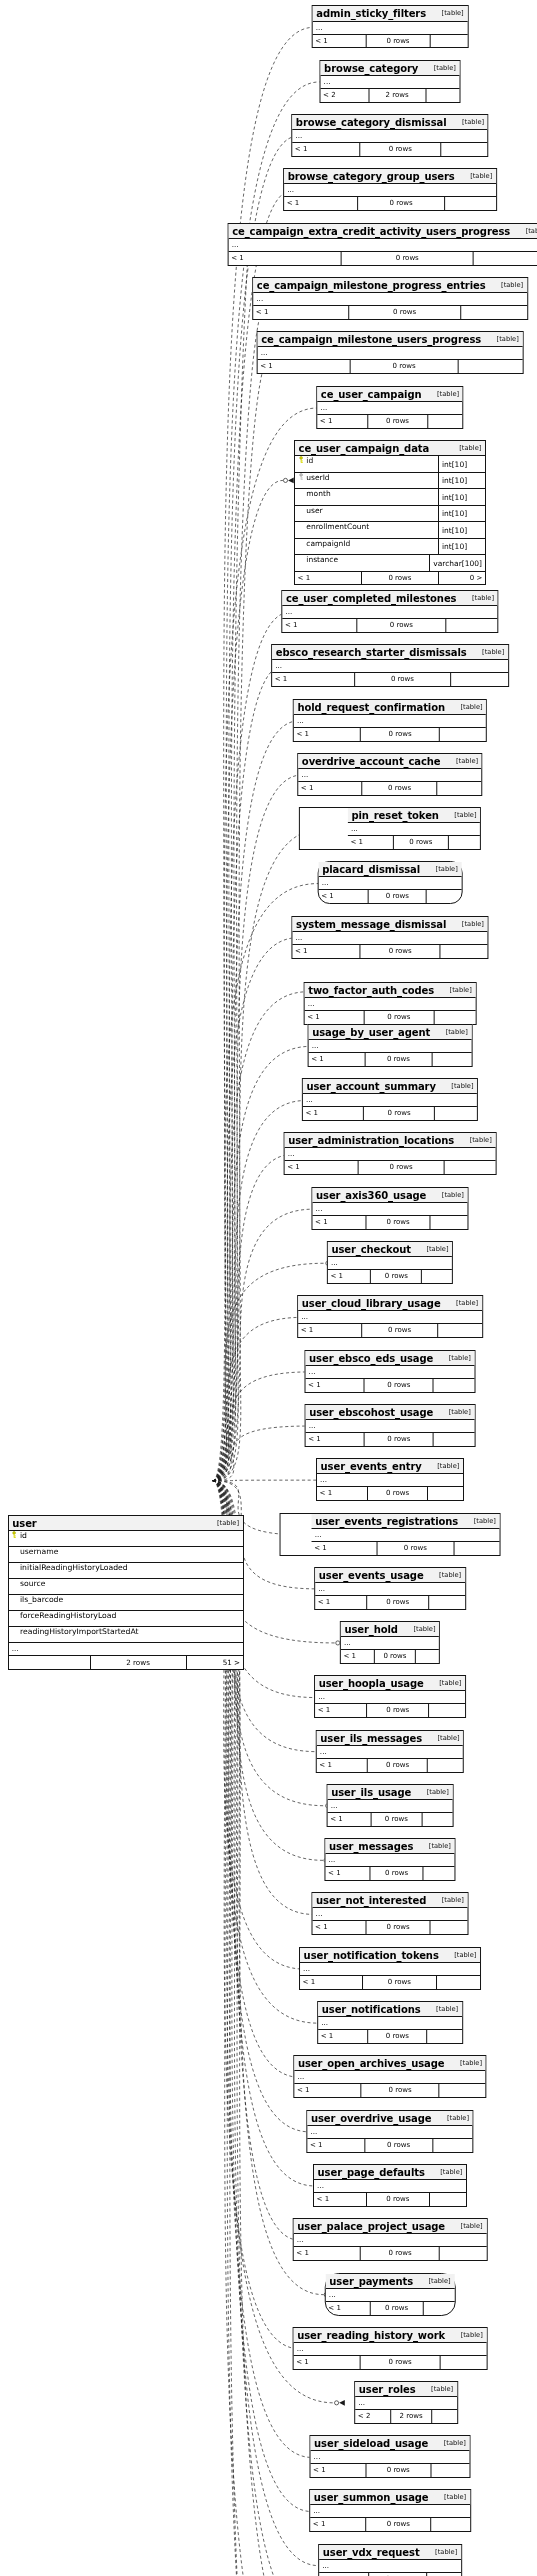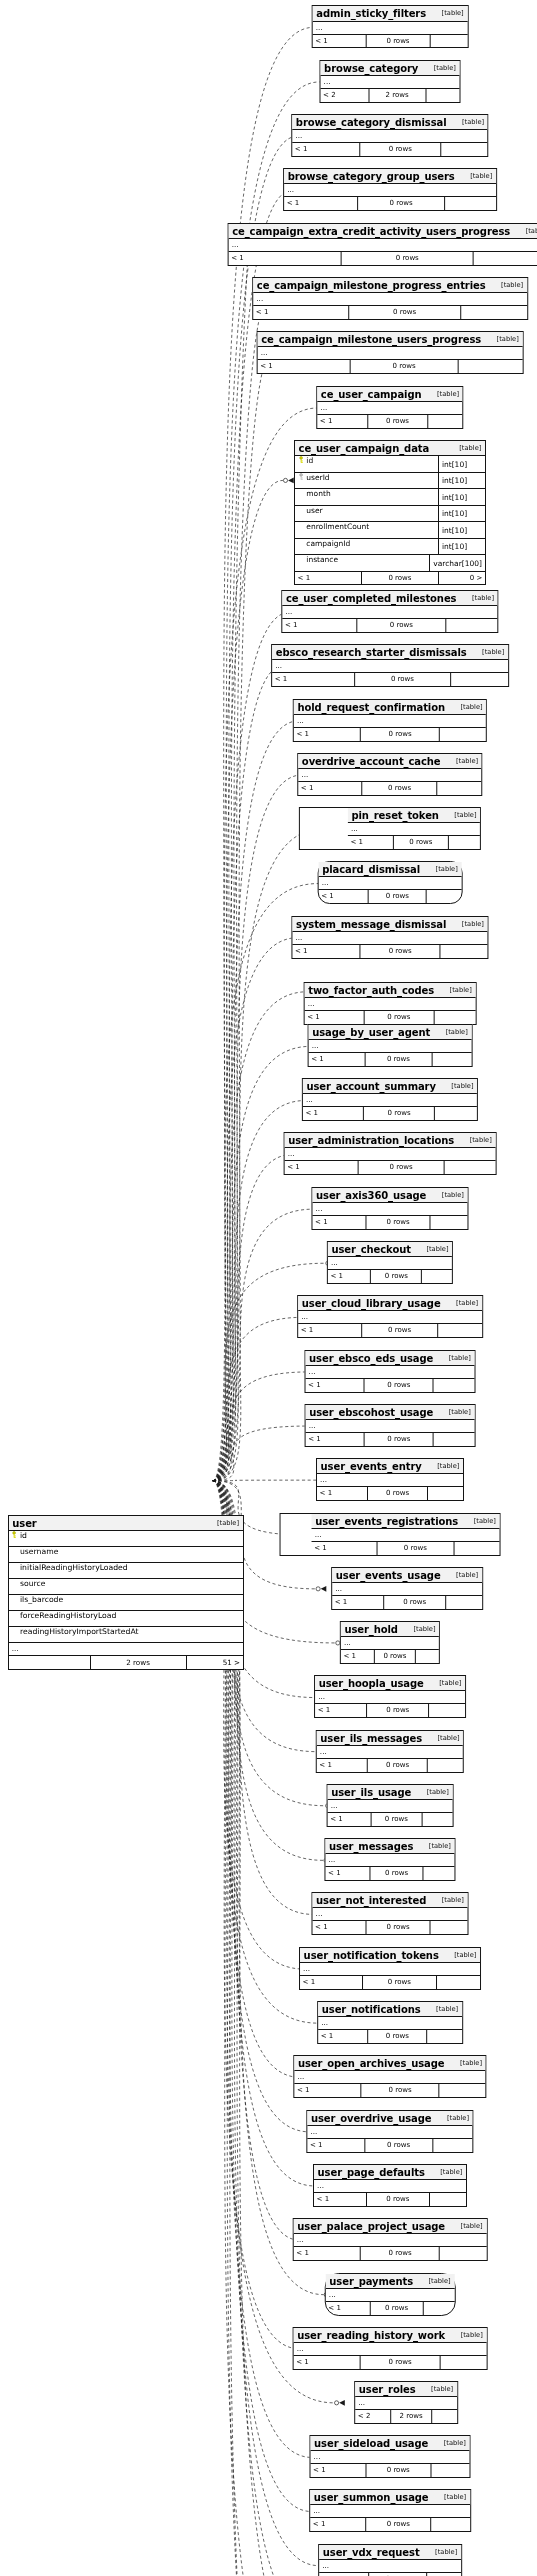--- a/index.html
+++ b/index.html
@@ -550,21 +550,21 @@
         <span class="tname">user_events_registrations</span>
         <span class="tlabel">[table]</span>
       </div>
       <div class="row-ellipsis">...</div>
       <div class="tfoot">
         <span class="f-rel">&lt; 1</span>
         <span class="f-rows">0 rows</span>
         <span class="f-kids"></span>
       </div>
     </div>
-    <div class="tbox centered" style="top: 1567px; margin-left: 17px;">
+    <div class="tbox centered" style="top: 1567px;">
       <div class="thead">
         <span class="tname">user_events_usage</span>
         <span class="tlabel">[table]</span>
       </div>
       <div class="row-ellipsis">...</div>
       <div class="tfoot">
         <span class="f-rel">&lt; 1</span>
         <span class="f-rows">0 rows</span>
         <span class="f-kids"></span>
       </div>

